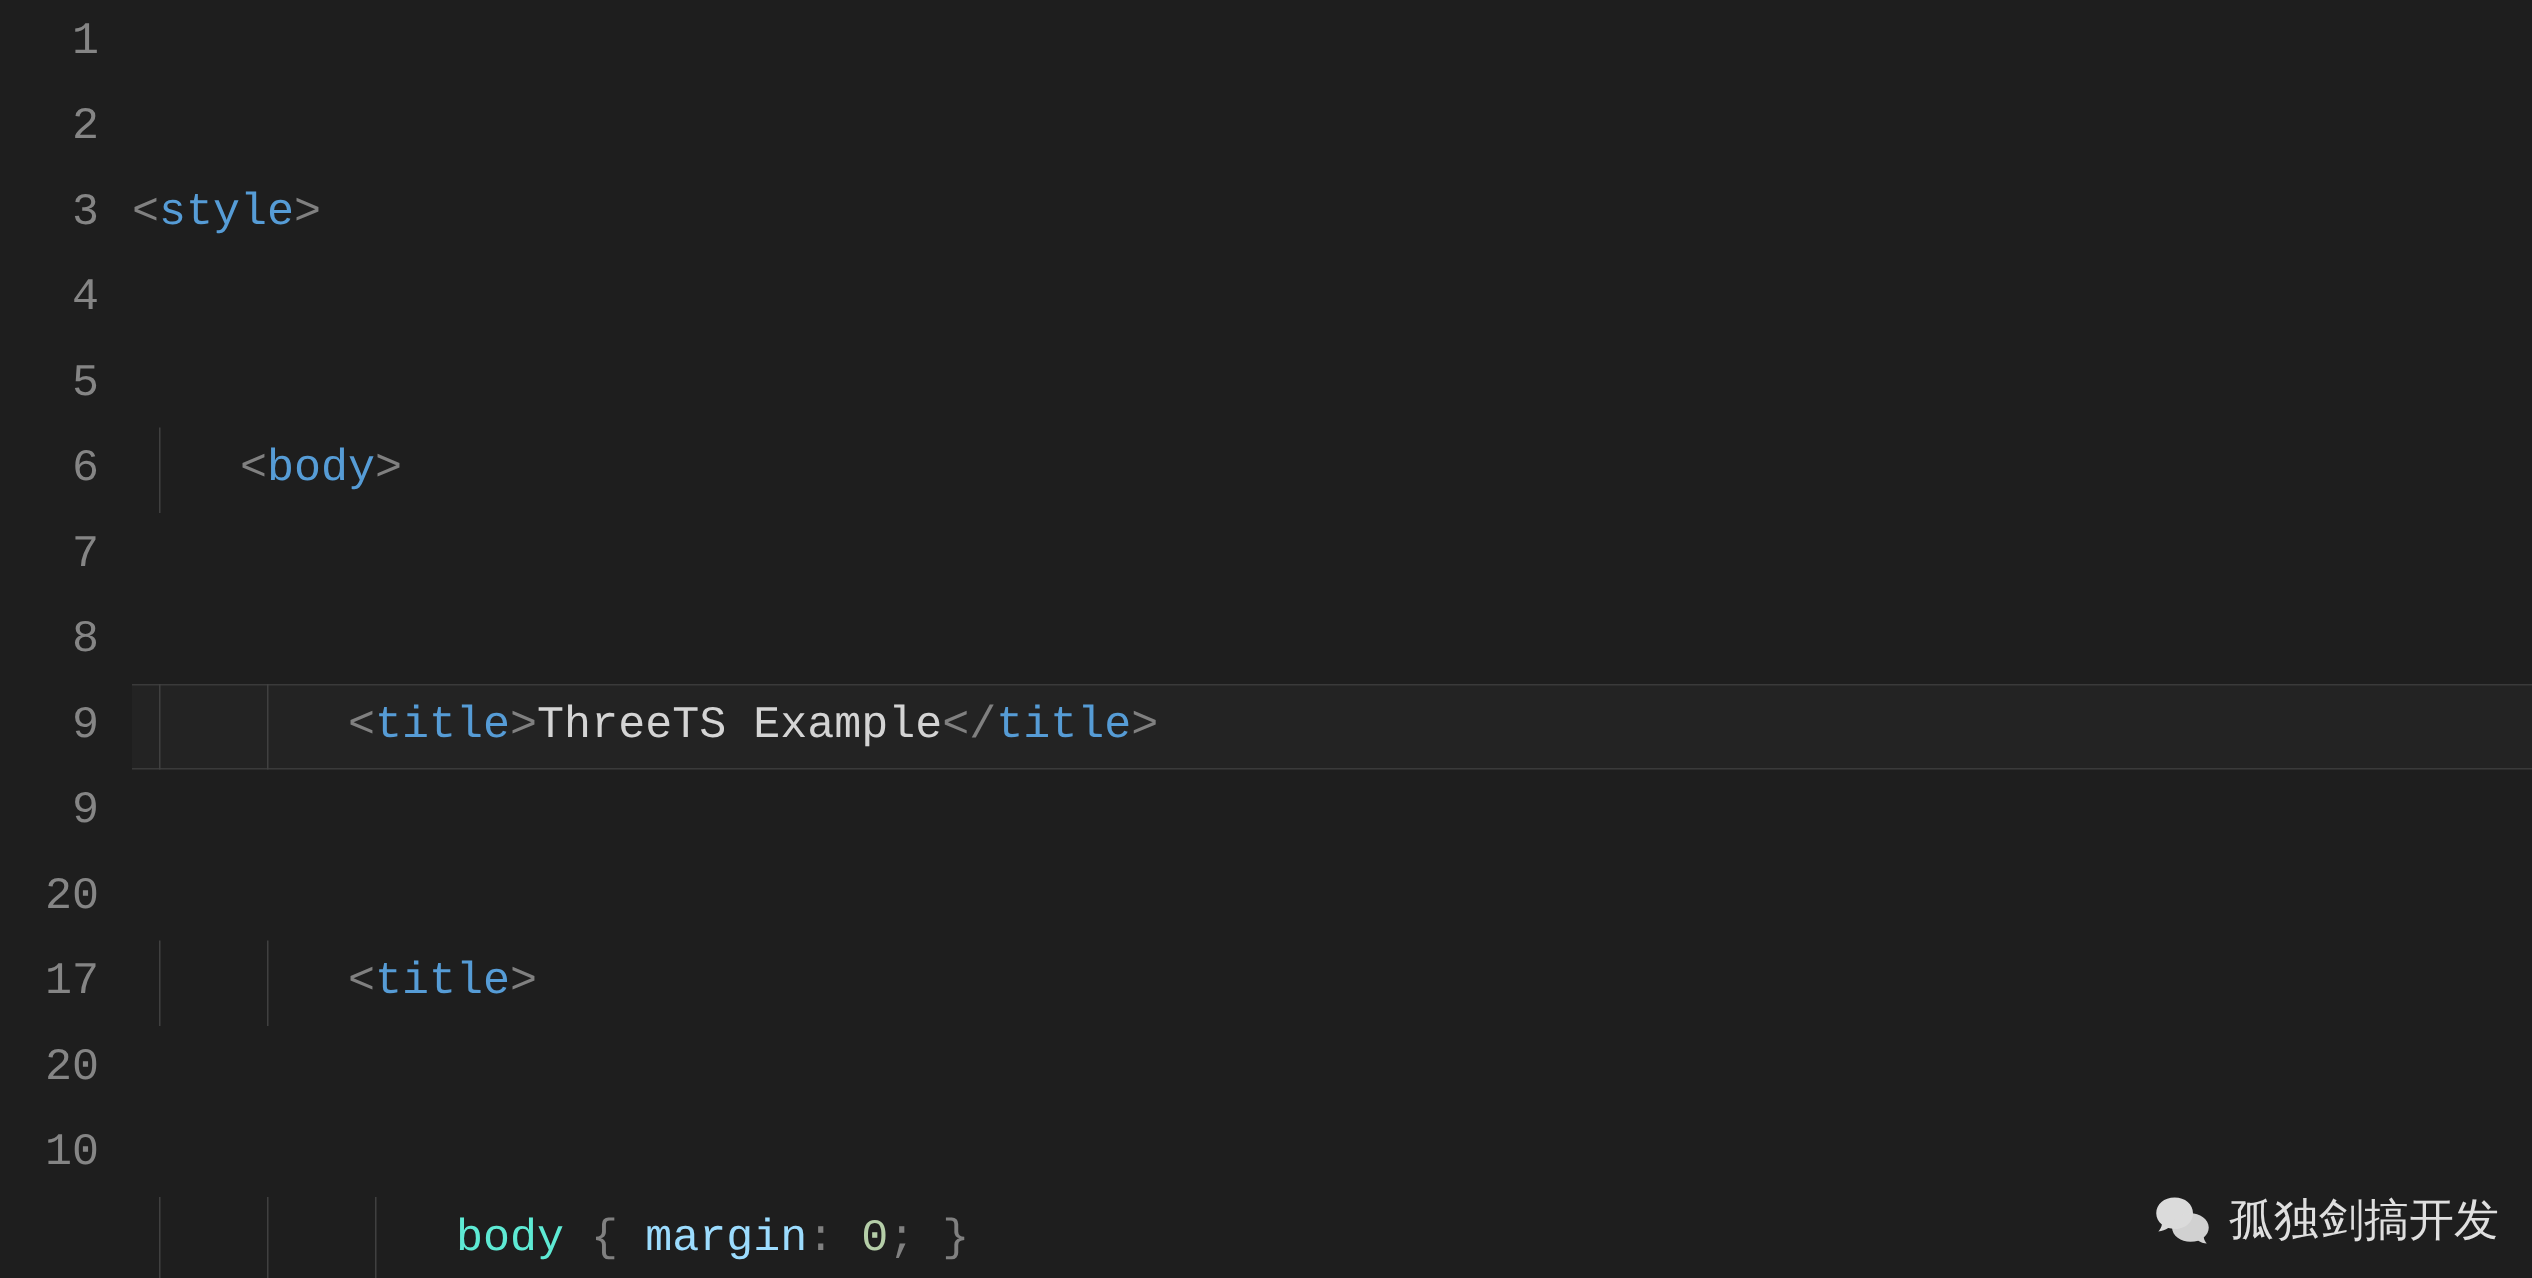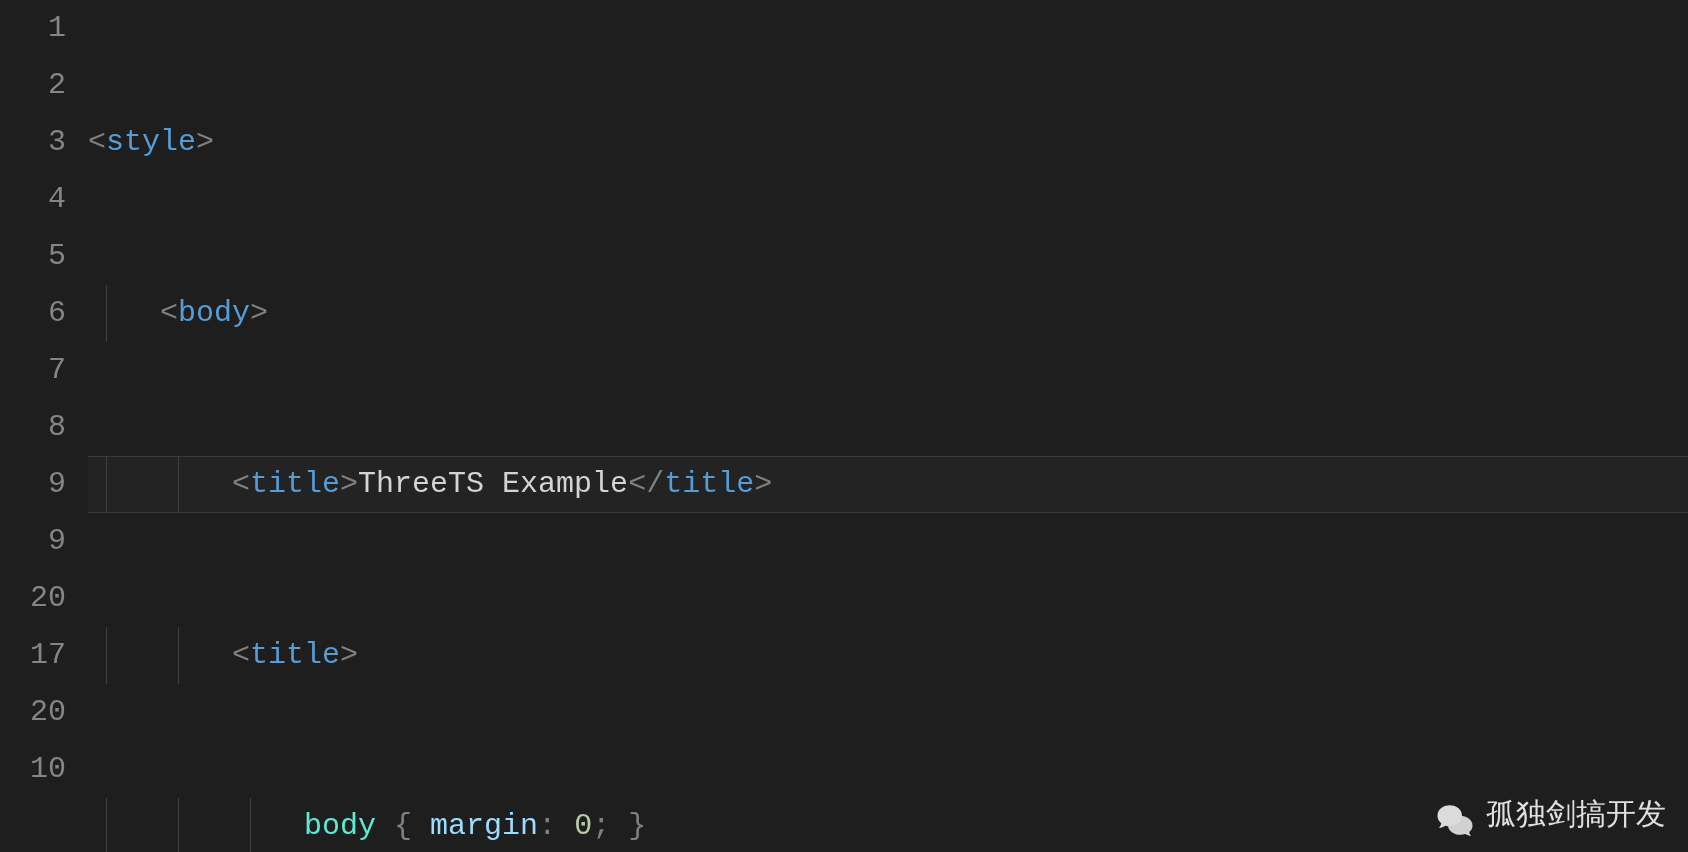--- a/index.html
+++ b/index.html
@@ -57,21 +57,21 @@
   .tx { color: #d4d4d4; }          
   .sel{ color: #5eead4; margin-top: 48px; }          
   .prop{color: #9cdcfe; margin-top: 19px; }          
   .num{ color: #b5cea8; }
 
   .watermark {
     position: absolute;
     right: 22px;
     bottom: 10px;
     display: flex;
-    align-items: flex-end;
+    align-items: center;
     gap: 10px;
     color: #eaeaea;
     font-family: "PingFang SC","Microsoft YaHei",sans-serif;
     font-size: 30px;
     opacity: 0.95;
   }
   .watermark .bubble {
     width: 42px; height: 42px;
   }
 </style>

